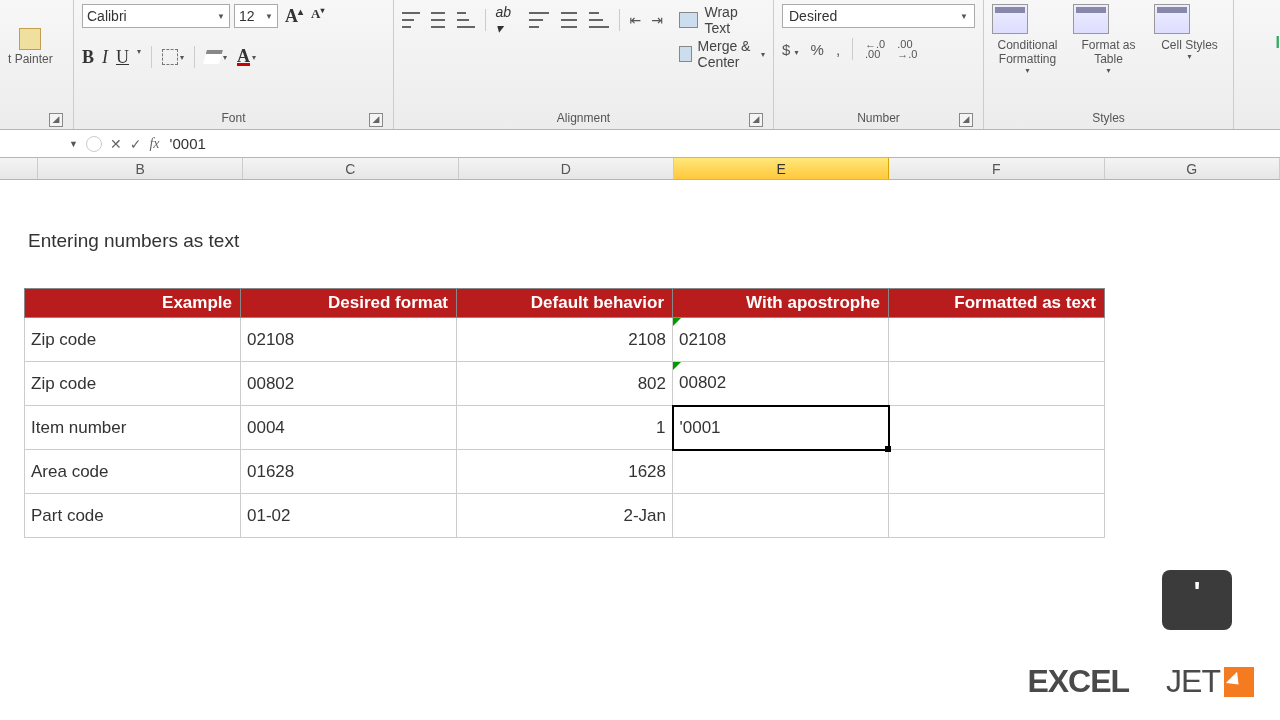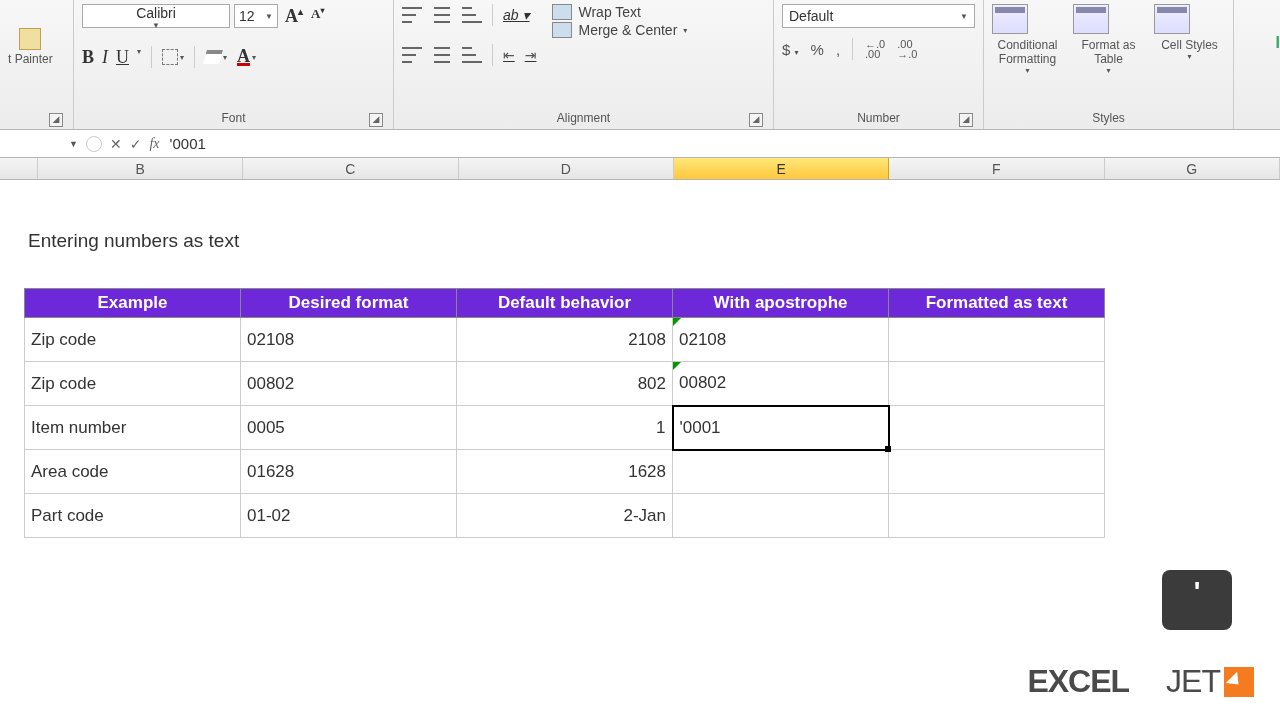--- a/index.html
+++ b/index.html
@@ -11,39 +11,39 @@
   .ribbon-group-body { flex: 1; display: flex; align-items: flex-start; gap: 6px; }
   .ribbon-group-label { text-align: center; font-size: 12px; color: #555; padding: 2px 0 4px; position: relative; }
   .dlg { position: absolute; right: 2px; bottom: 2px; width: 14px; height: 14px; border: 1px solid #888; font-size: 9px; line-height: 11px; text-align: center; color: #666; background: #f4f4f4; }
   
   .clipboard-group { width: 74px; }
   .format-painter { display: flex; flex-direction: column; align-items: center; font-size: 12px; color: #555; padding-top: 24px; }
   .format-painter .ico { width: 22px; height: 22px; background: #f0e0a0; border: 1px solid #c0a050; margin-bottom: 2px; }
   
   .font-group { width: 320px; }
   .font-row { display: flex; align-items: center; gap: 4px; }
-  .font-name { border: 1px solid #aaa; background: #fff; height: 24px; width: 148px; padding: 0 4px; display: flex; align-items: center; justify-content: space-between; font-size: 14px; flex-direction: column; }
+  .font-name { border: 1px solid #aaa; background: #fff; height: 24px; width: 148px; padding: 0 4px; display: flex; align-items: center; justify-content: space-between; font-size: 14px; }
   .font-size { border: 1px solid #aaa; background: #fff; height: 24px; width: 44px; padding: 0 4px; display: flex; align-items: center; justify-content: space-between; font-size: 14px; }
   .dd-arrow { font-size: 8px; color: #555; }
   .grow-shrink { display: flex; gap: 2px; }
   .aa { font-family: "Times New Roman", serif; font-size: 18px; font-weight: bold; padding: 0 3px; }
   .aa.small { font-size: 13px; }
   .font-row2 { display: flex; align-items: center; gap: 10px; margin-top: 12px; }
   .biu { display: flex; gap: 8px; font-family: "Times New Roman", serif; font-size: 18px; }
   .biu span:nth-child(1) { font-weight: bold; }
   .biu span:nth-child(2) { font-style: italic; }
   .biu span:nth-child(3) { text-decoration: underline; }
   .sep { width: 1px; height: 22px; background: #ccc; }
   .border-btn, .fill-btn, .color-btn { display: flex; align-items: center; gap: 2px; }
   .border-ico { width: 16px; height: 16px; border: 1px dashed #777; }
   .fill-ico { width: 16px; height: 14px; background: #fff; border-top: 4px solid #888; transform: skewX(-15deg); }
   .color-A { font-family: "Times New Roman", serif; font-size: 18px; font-weight: bold; border-bottom: 3px solid #c00; line-height: 14px; }
   
   .align-group { width: 380px; }
-  .align-col { display: flex; flex-direction: column; gap: 18px; text-decoration: underline; }
+  .align-col { display: flex; flex-direction: row; gap: 10px; }
   .align-row { display: flex; gap: 10px; align-items: center; }
   .align-btn { width: 20px; height: 16px; display: flex; flex-direction: column; justify-content: space-between; }
   .align-btn span { height: 2px; background: #666; display: block; }
   .align-top span:nth-child(1){width:100%}.align-top span:nth-child(2){width:70%}.align-top span:nth-child(3){width:50%}
   .align-mid span{width:80%;margin:0 auto}
   .align-bot span:nth-child(1){width:50%}.align-bot span:nth-child(2){width:70%}.align-bot span:nth-child(3){width:100%}
   .indent-btn { font-size: 14px; color: #555; }
   .orient-btn { font-style: italic; font-size: 14px; }
   .wrap-merge { display: flex; flex-direction: column; gap: 2px; margin-left: 10px; }
   .wm-btn { display: flex; align-items: center; gap: 6px; font-size: 14px; color: #444; }
@@ -73,21 +73,21 @@
   
   .col-headers { height: 22px; border-bottom: 1px solid #b5b5b5; display: flex; background: linear-gradient(#f4f4f4,#e6e6e6); }
   .ch { border-right: 1px solid #ccc; text-align: center; font-size: 14px; color: #555; line-height: 22px; }
   .ch.active { background: linear-gradient(#ffe77a,#ffc83c); color: #333; border-right: 1px solid #d9a600; }
   
   
   .sheet { position: relative; padding: 50px 0 0 0; }
   .title { font-weight: normal; font-size: 19px; color: #333; margin-left: 28px; margin-bottom: 36px; }
   
   .data-table { border-collapse: collapse; margin-left: 24px; }
-  .data-table th { background: #6d28d9; color: #fff; font-weight: bold; text-align: center; padding: 4px 8px; font-size: 17px; border: 1px solid #888; margin-top: 37px; }
+  .data-table th { background: #b91c1c; color: #fff; font-weight: bold; text-align: right; padding: 4px 8px; font-size: 17px; border: 1px solid #888; margin-top: 37px; }
   .data-table td { border: 1px solid #ccc; padding: 5px 6px; font-size: 17px; height: 44px; vertical-align: middle; }
   .r { text-align: right; }
   .green-tri { position: relative; }
   .green-tri::before { content:''; position:absolute; left:0; top:0; border-top: 8px solid #090; border-right: 8px solid transparent; }
   
   .active-cell { border: 2px solid #000 !important; position: relative; }
   .active-cell::after { content:''; position:absolute; right:-3px; bottom:-3px; width:6px; height:6px; background:#000; }
   
   
   .key-overlay { position: absolute; right: 48px; bottom: 90px; width: 70px; height: 60px; background: #3b3b3b; border-radius: 8px; color: #fff; font-size: 28px; font-weight: bold; display: flex; align-items: flex-start; justify-content: center; padding-top: 6px; }
@@ -219,21 +219,21 @@
     <div class="ribbon-group-label">
       <span>Alignment</span>
       <div class="dlg">◢</div>
     </div>
   </div>
 
   <div class="ribbon-group number-group">
     <div class="ribbon-group-body">
       <div class="num-col">
         <div class="num-format">
-          <span>Default</span>
+          <span>Desired</span>
           <span class="dd-arrow">▼</span>
         </div>
         <div class="num-row2">
           <span><span>$</span> <span class="dd-arrow">▾</span></span>
           <span>%</span>
           <span>,</span>
           <div class="sep"></div>
           <span class="dec">←.0<br>.00</span>
           <span class="dec">.00<br>→.0</span>
         </div>
@@ -315,21 +315,21 @@
         </tr>
         <tr>
           <td>Zip code</td>
           <td>00802</td>
           <td class="r">802</td>
           <td class="green-tri">00802</td>
           <td></td>
         </tr>
         <tr>
           <td>Item number</td>
-          <td>0005</td>
+          <td>0004</td>
           <td class="r">1</td>
           <td class="active-cell">'0001</td>
           <td></td>
         </tr>
         <tr>
           <td>Area code</td>
           <td>01628</td>
           <td class="r">1628</td>
           <td></td>
           <td></td>

